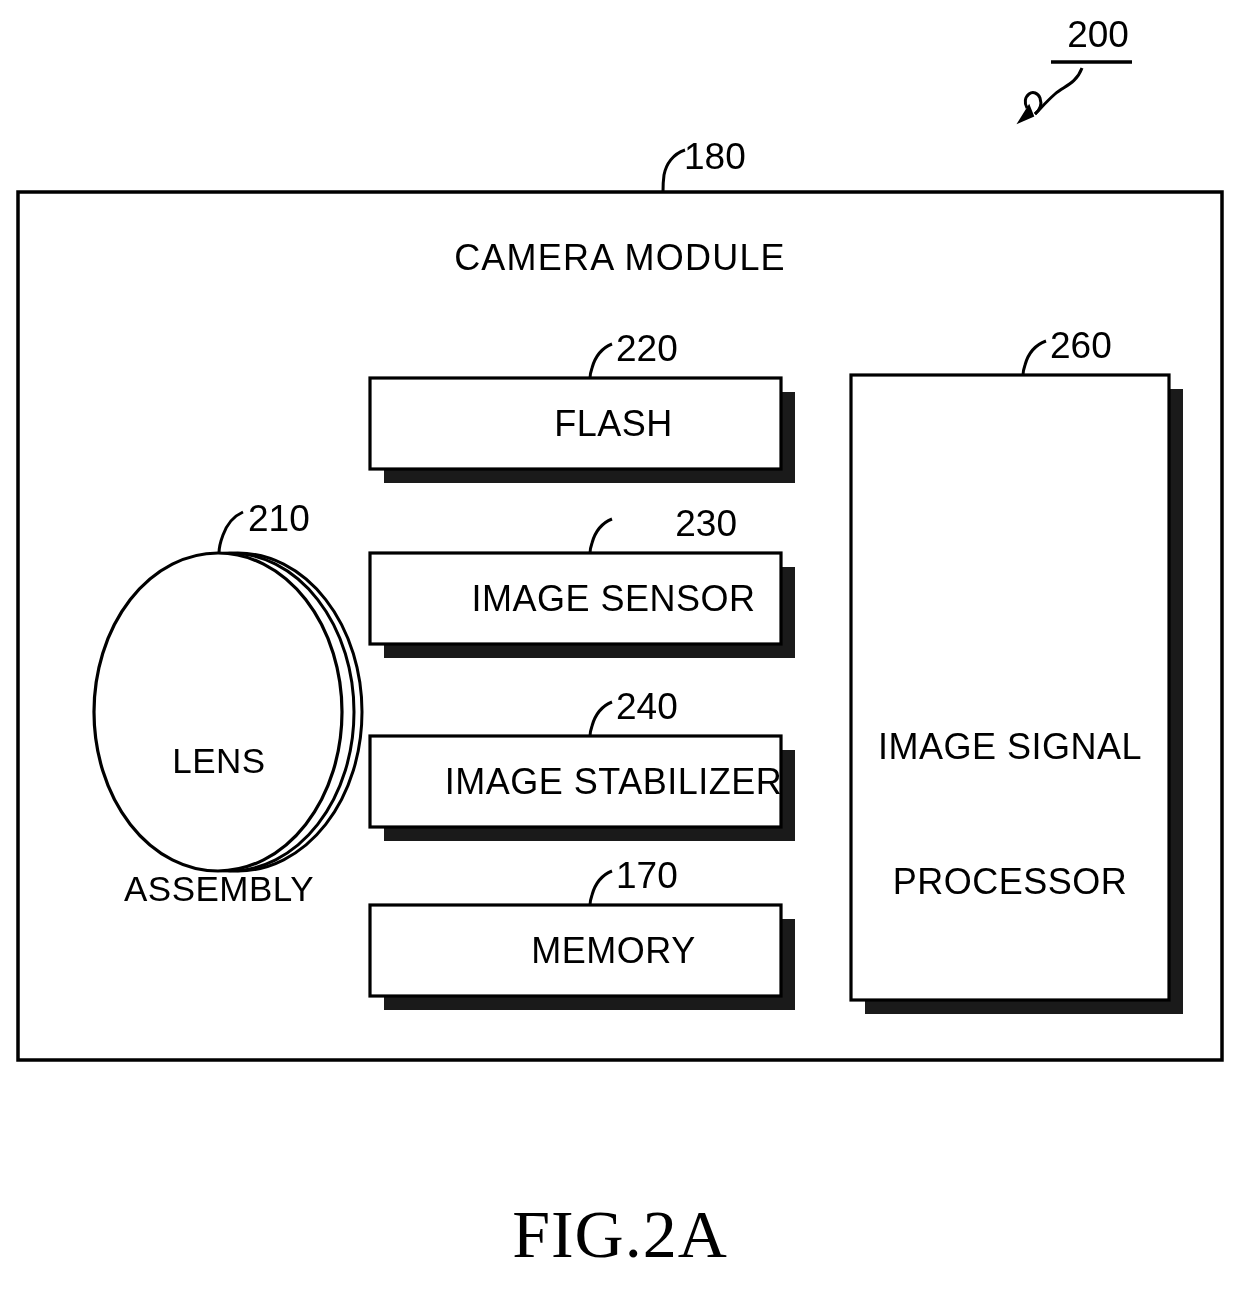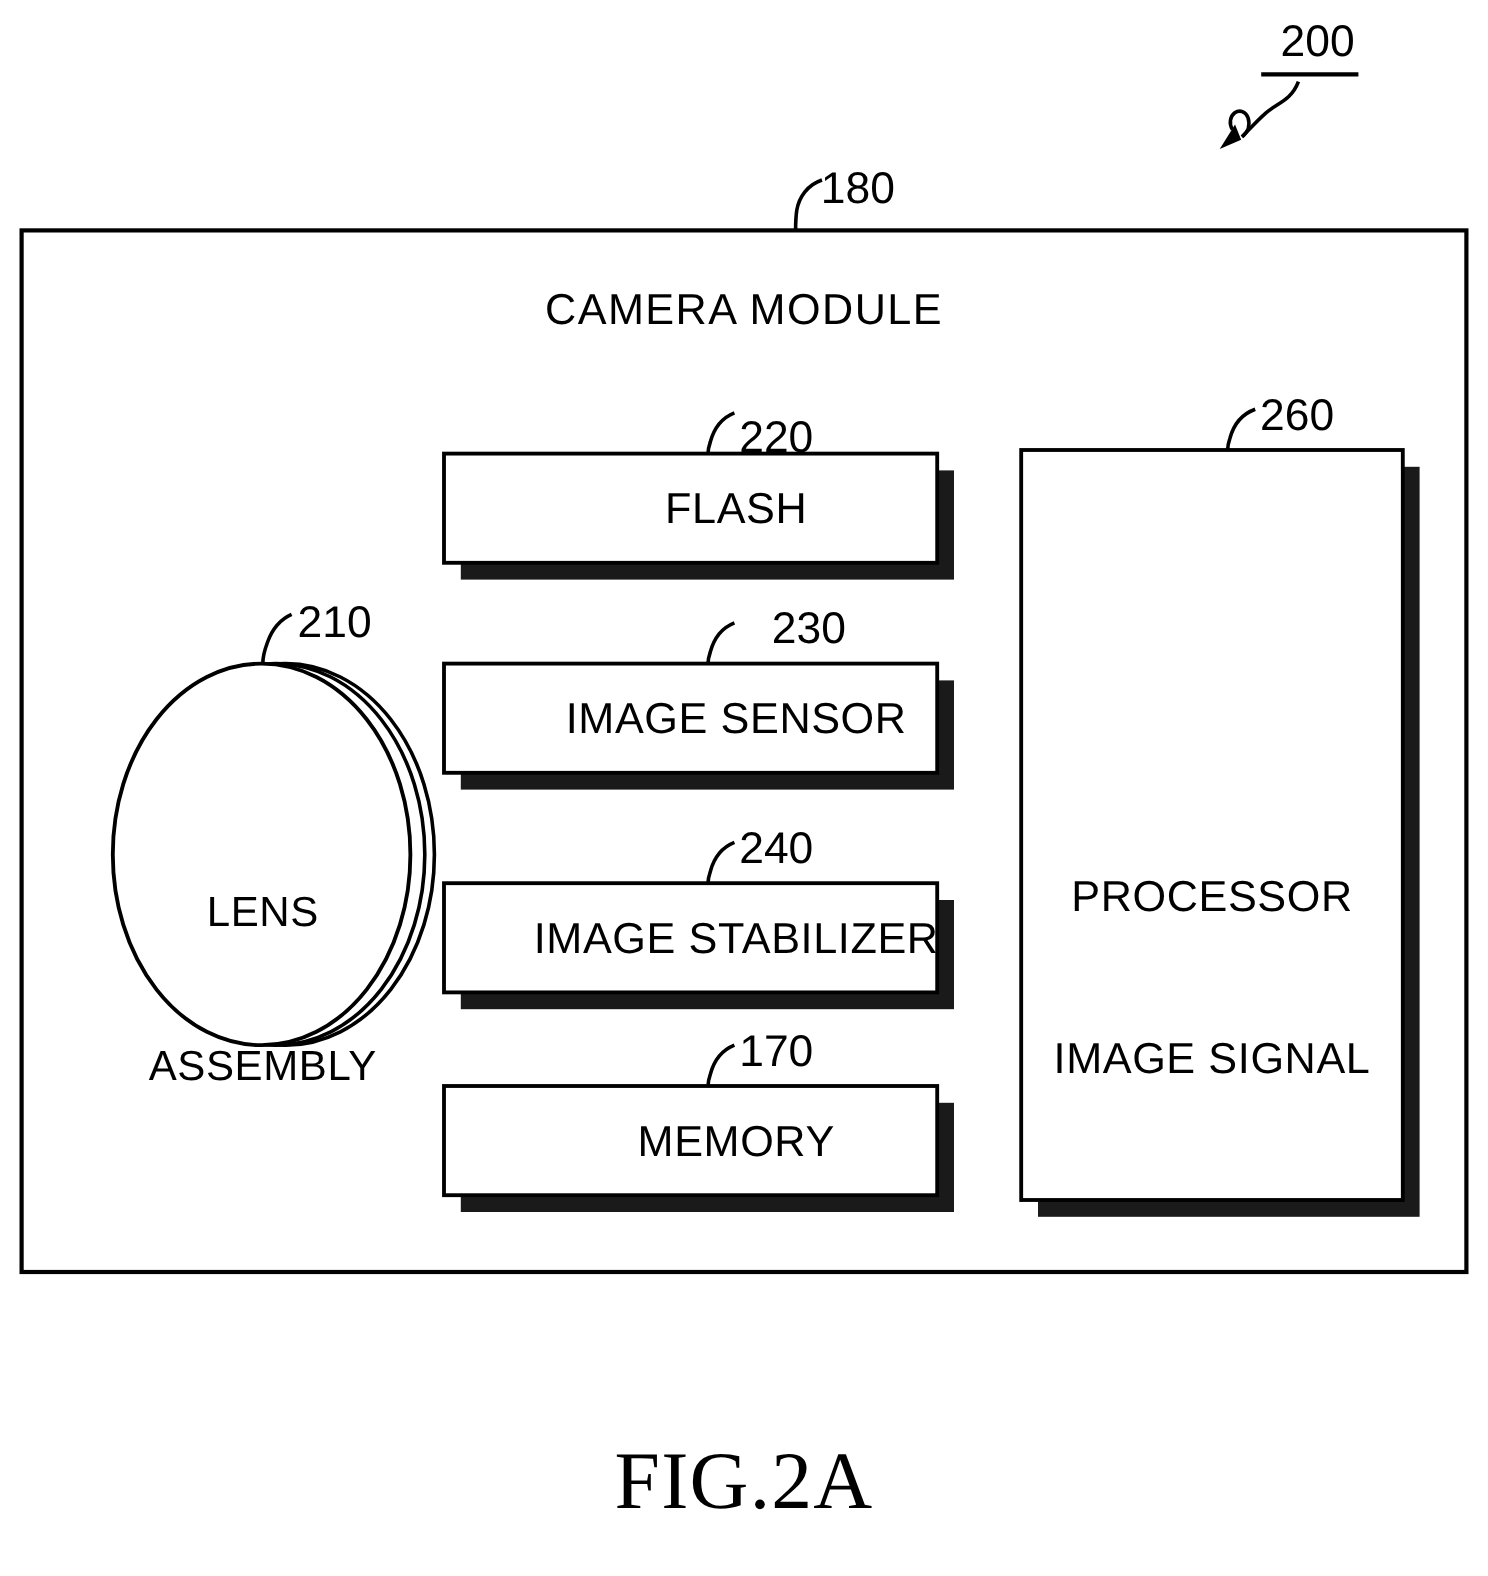--- a/index.html
+++ b/index.html
@@ -125,38 +125,38 @@
 
   <div class="txt modtitle" style="left:20px; top:238px; width:1200px;">CAMERA MODULE</div>
 
   <div class="txt ref" style="left:248px; top:498px; width:100px; text-align:left;">210</div>
 
   <div class="txt lenslabel" style="left:94px; top:655px; width:250px;">
     <div>LENS</div>
     <div>ASSEMBLY</div>
   </div>
 
-  <div class="txt ref" style="left:616px; top:328px; width:100px; text-align:left;margin-top:16px;">220</div>
+  <div class="txt ref" style="left:616px; top:328px; width:100px; text-align:left;">220</div>
 
   <div class="txt boxlabel" style="left:370px; top:404px; width:411px;">FLASH</div>
 
-  <div class="txt ref" style="left:624px; top:503px; width:100px; text-align:center;">230</div>
+  <div class="txt ref" style="left:637px; top:503px; width:100px; text-align:right;">230</div>
 
   <div class="txt boxlabel" style="left:370px; top:579px; width:411px;">IMAGE SENSOR</div>
 
   <div class="txt ref" style="left:616px; top:686px; width:100px; text-align:left;">240</div>
 
   <div class="txt boxlabel" style="left:370px; top:762px; width:411px;">IMAGE STABILIZER</div>
 
   <div class="txt ref" style="left:616px; top:855px; width:100px; text-align:left;">170</div>
 
   <div class="txt boxlabel" style="left:370px; top:931px; width:411px;">MEMORY</div>
 
   <div class="txt ref" style="left:1050px; top:325px; width:100px; text-align:left;">260</div>
 
   <div class="txt isplabel" style="left:851px; top:634px; width:318px;">
+    <div>IMAGE SIGNAL</div>
     <div>PROCESSOR</div>
-    <div>IMAGE SIGNAL</div>
   </div>
 
   <div class="txt figcap" style="left:20px; top:1196px; width:1200px;">FIG.2A</div>
 
 </div>
 
 </body></html>

